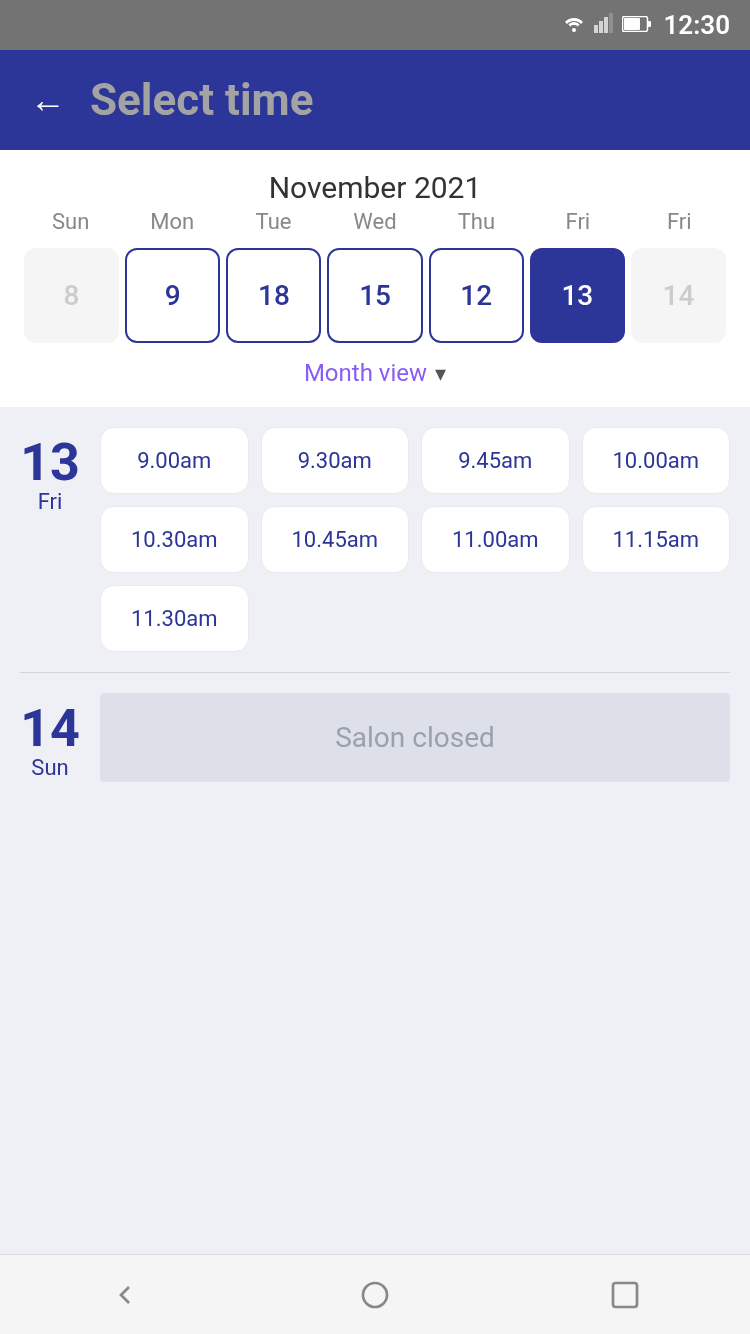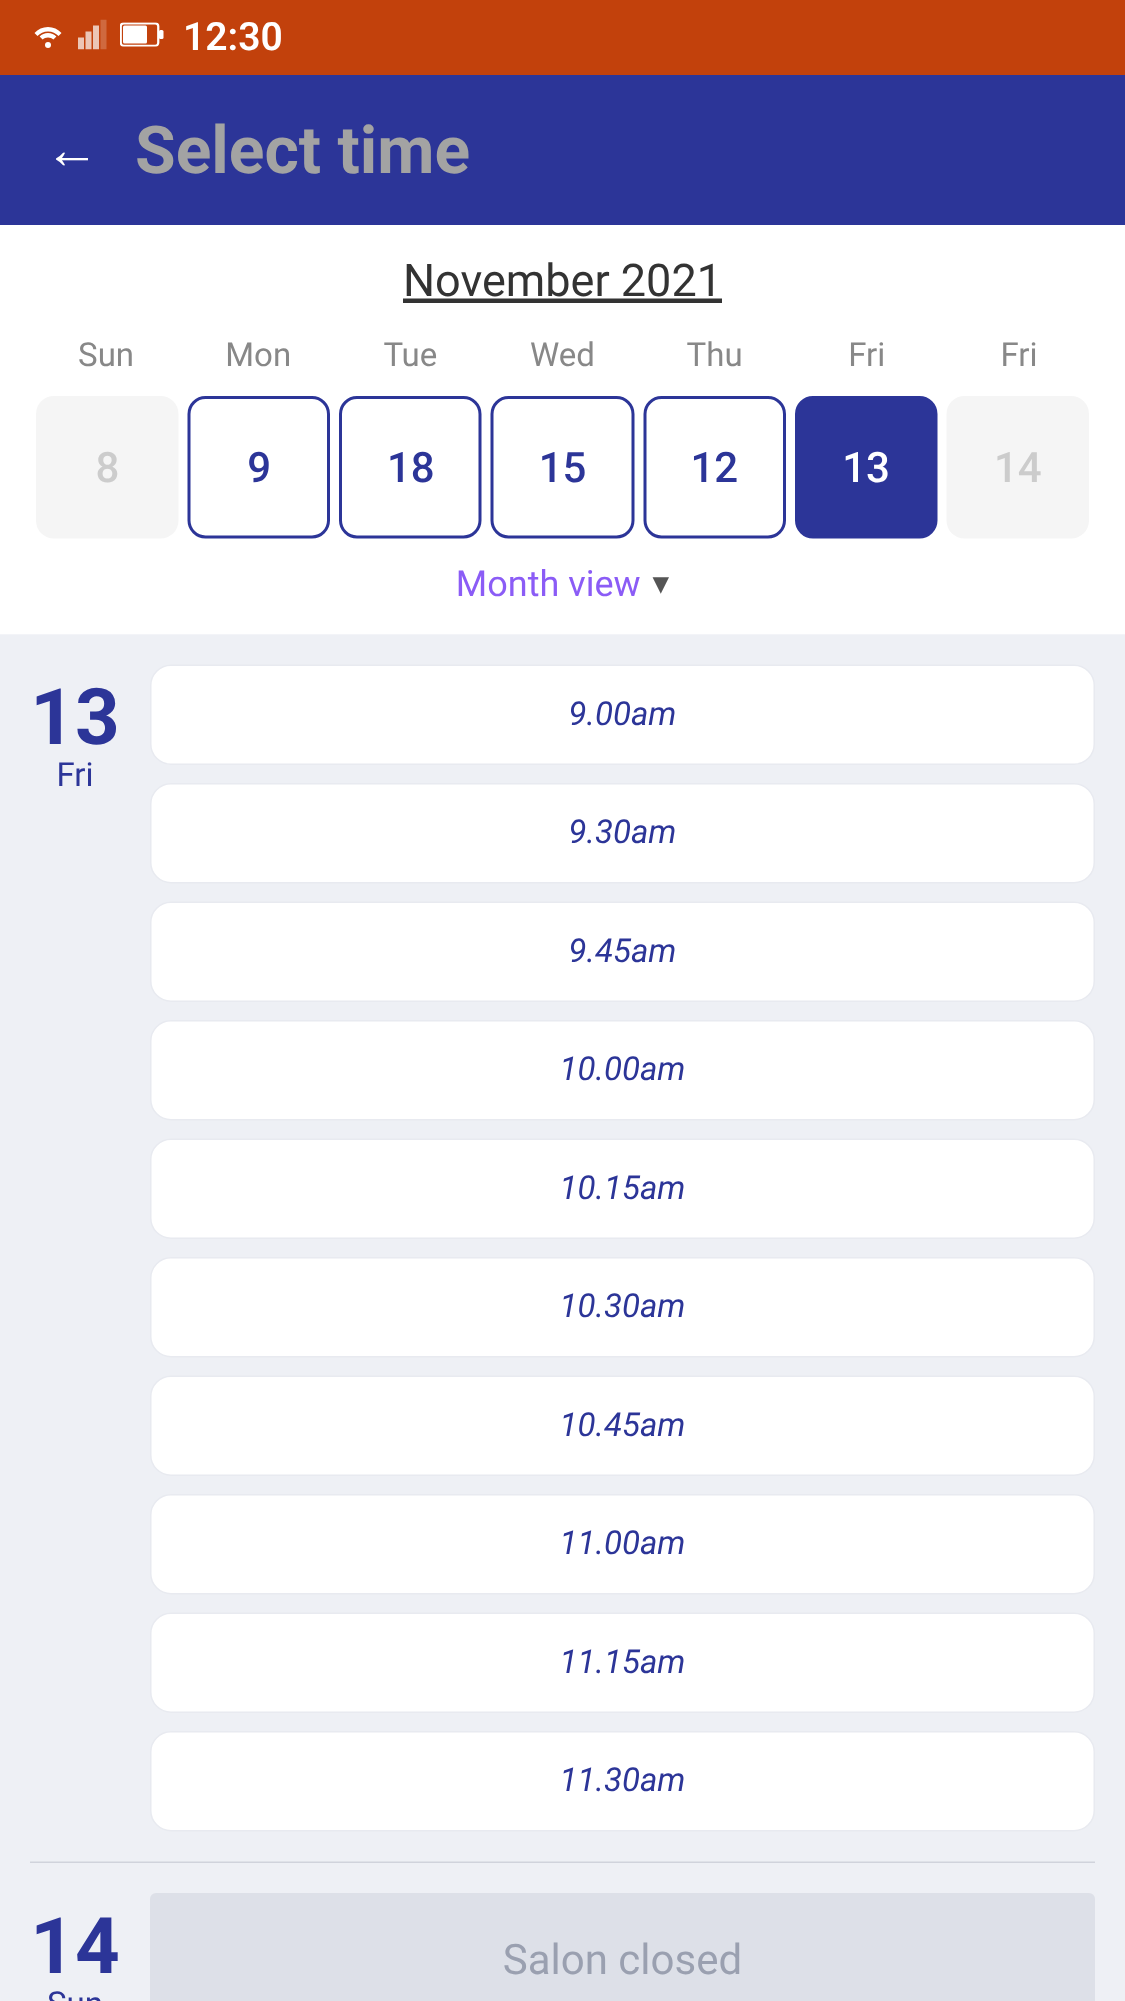--- a/index.html
+++ b/index.html
@@ -8,24 +8,25 @@
       width: 750px;
       min-height: 1334px;
       font-family: -apple-system, BlinkMacSystemFont, 'Segoe UI', Roboto, sans-serif;
       background: #f0f2f5;
       display: flex;
       flex-direction: column;
     }
 
     
     .status-bar {
-      background: #c2410c;
+      background: #737373;
       height: 50px;
       display: flex;
       align-items: center;
+      justify-content: flex-end;
       padding: 0 20px;
       gap: 12px;
     }
     .status-bar .time {
       color: white;
       font-size: 26px;
       font-weight: 600;
     }
     .status-icons {
       display: flex;
@@ -61,22 +62,21 @@
     
     .calendar-section {
       background: white;
       padding: 20px 20px 10px;
     }
     .month-label {
       text-align: center;
       font-size: 30px;
       color: #333;
       font-weight: 400;
-      margin-bottom: 16px;
-      text-decoration: underline;
+      margin-bottom: 0;
     }
     .weekdays-row {
       display: grid;
       grid-template-columns: repeat(7, 1fr);
       margin-bottom: 10px;
     }
     .weekday {
       text-align: center;
       font-size: 22px;
       color: #888;
@@ -160,23 +160,22 @@
     }
     .day-name {
       font-size: 22px;
       color: #2c3598;
       font-weight: 400;
     }
 
     .time-grid {
       flex: 1;
       display: grid;
-      grid-template-columns: repeat(1, 1fr);
+      grid-template-columns: repeat(4, 1fr);
       gap: 12px;
-      font-style: italic;
     }
     .time-slot {
       background: white;
       border: 1.5px solid #e8eaf0;
       border-radius: 14px;
       padding: 20px 10px;
       text-align: center;
       font-size: 22px;
       color: #2c3598;
       cursor: pointer;
@@ -301,21 +300,20 @@
   <div class="day-block">
     <div class="day-label">
       <span class="day-number">13</span>
       <span class="day-name">Fri</span>
     </div>
     <div class="time-grid">
       <div class="time-slot">9.00am</div>
       <div class="time-slot">9.30am</div>
       <div class="time-slot">9.45am</div>
       <div class="time-slot">10.00am</div>
-      <div class="time-slot">10.15am</div>
       <div class="time-slot">10.30am</div>
       <div class="time-slot">10.45am</div>
       <div class="time-slot">11.00am</div>
       <div class="time-slot">11.15am</div>
       <div class="time-slot">11.30am</div>
     </div>
   </div>
 
   <div class="divider"></div>
 

